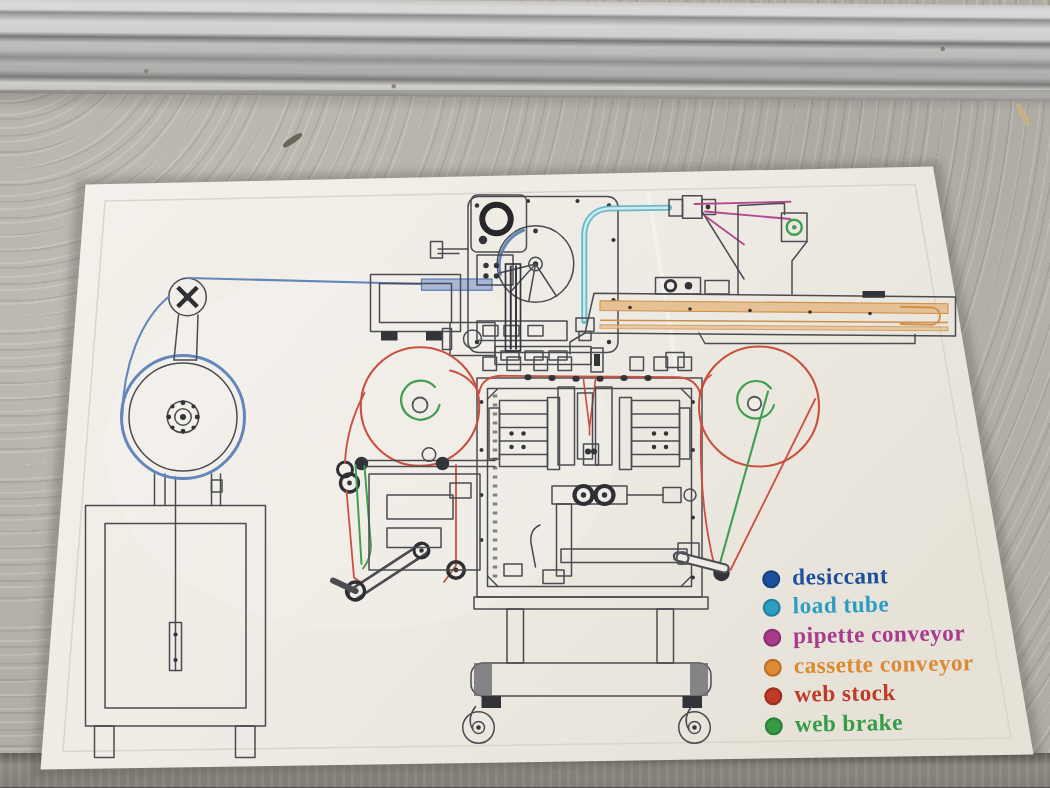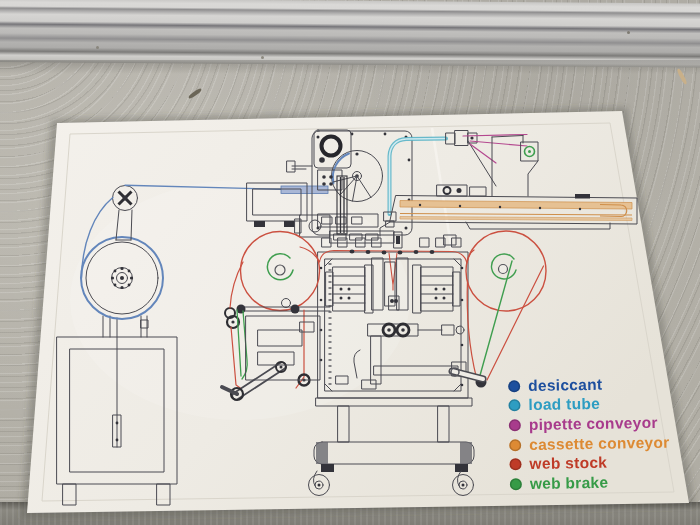--- a/index.html
+++ b/index.html
@@ -1,17 +1,17 @@
 <!DOCTYPE html>
 <html style="--c-outline: #4b4b52; --c-desiccant: #6386bb; --c-load_tube: #59b4c6; --c-pipette: #b4488f; --c-cassette: #cf8f4a; --c-web_stock: #cb5040; --c-web_brake: #3f9e4f;"><head>
 <meta charset="utf-8">
 <style>
   html,body{margin:0;padding:0;background:#222;}
   .stage{position:relative;width:700px;height:525px;overflow:hidden;
-         font-family:Liberation Sans, sans-serif;}
+         font-family:Liberation Serif, serif;}
   
   .table{position:absolute;inset:0;
     background:
       radial-gradient(circle at 28% 45%, rgba(255,255,255,.10), transparent 60%),
       radial-gradient(circle at 80% 20%, rgba(0,0,0,.06), transparent 55%),
       repeating-radial-gradient(circle at 3px 4px, rgba(255,255,255,.16) 0 .8px, transparent 1.6px 9px),
       repeating-radial-gradient(circle at 6px 2px, rgba(60,58,50,.12) 0 .7px, transparent 1.5px 11px),
       linear-gradient(#b5b2aa,#b9b6ad 40%,#aeaba2);}
   
   .rail{position:absolute;left:-4px;top:-2px;width:708px;height:64px;

